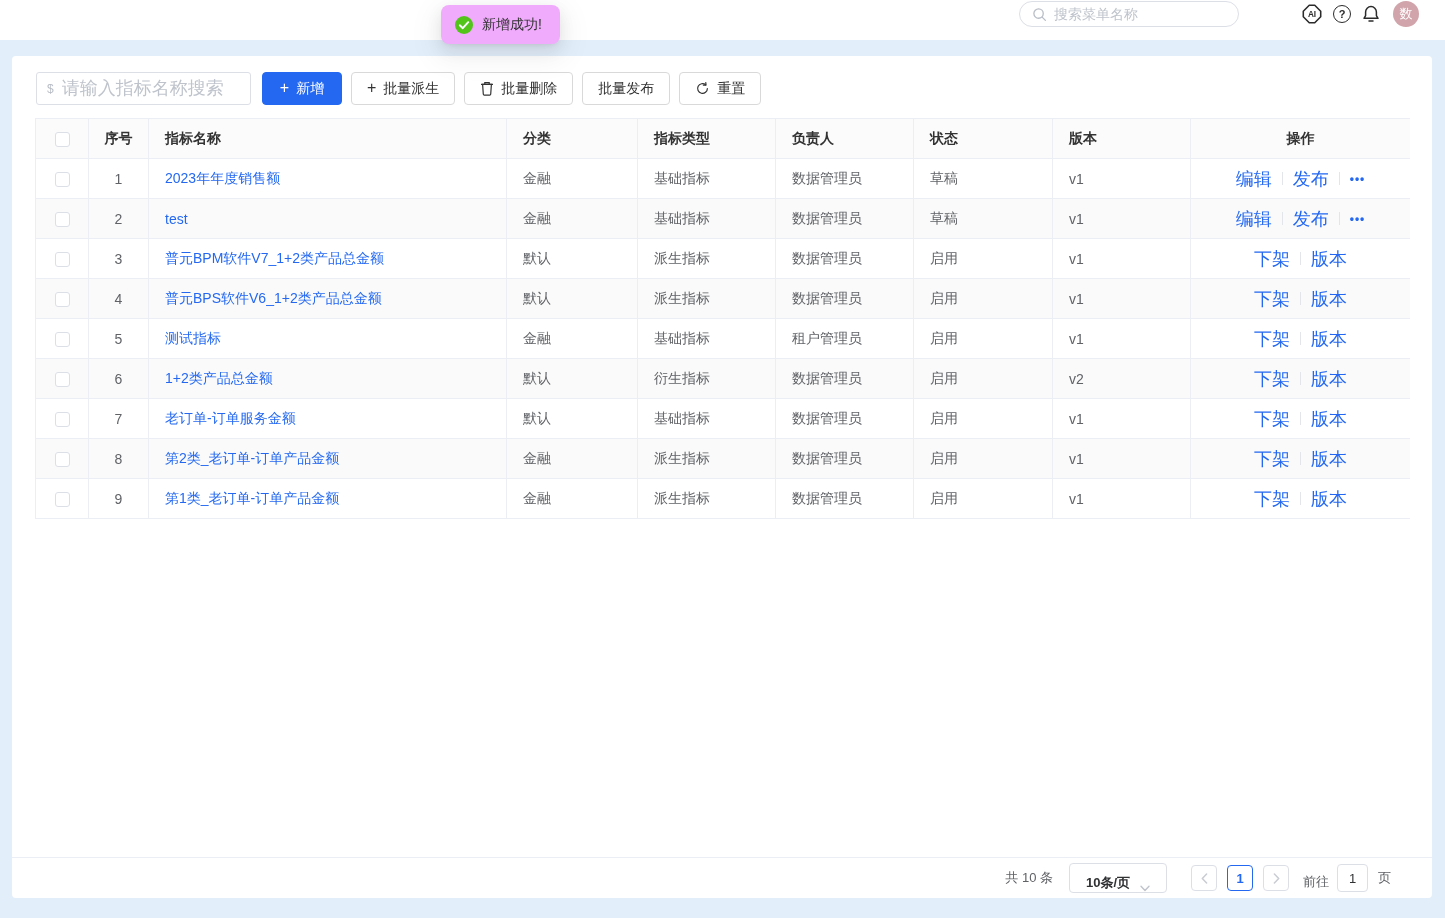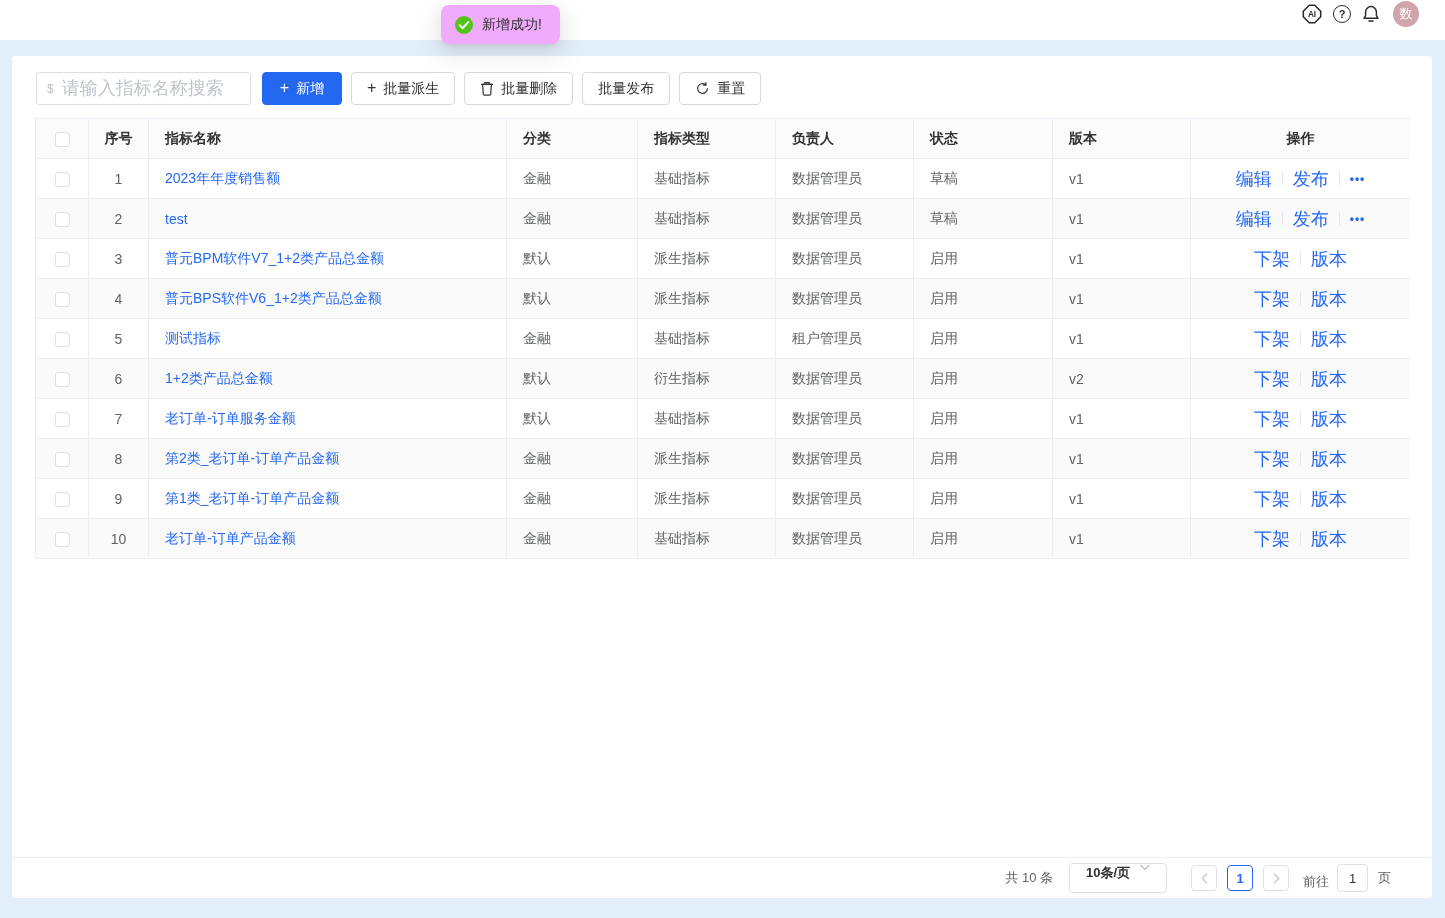--- a/index.html
+++ b/index.html
@@ -128,21 +128,21 @@
   }
   
   .pager{
     flex:none;height:41px;border-top:1px solid var(--border);
     display:flex;align-items:center;justify-content:flex-end;
     padding-right:41px;font-size:13px;color:var(--text-body);
   }
   .pager .total{margin-right:16px;}
   .size-select{
     width:98px;height:30px;border:1px solid var(--ctl-border);border-radius:4px;
-    display:flex;align-items:flex-start;justify-content:center;gap:10px;
+    display:flex;align-items:flex-end;justify-content:center;gap:10px;
     color:var(--text-dark);font-weight:700;cursor:pointer;margin-right:24px;background:#fff;
   }
   .pg-btn{
     width:26px;height:26px;border:1px solid var(--ctl-border);border-radius:4px;
     background:#fff;display:flex;align-items:center;justify-content:center;
     cursor:pointer;margin-right:10px;
   }
   .pg-cur{
     width:26px;height:26px;border:1px solid var(--accent);border-radius:4px;
     color:var(--accent);font-weight:700;display:flex;align-items:center;
@@ -153,20 +153,27 @@
     width:31px;height:28px;border:1px solid var(--ctl-border);border-radius:4px;
     text-align:center;font-size:13px;font-family:inherit;color:var(--text-dark);
     outline:none;margin-right:10px;
   }
 </style>
 </head>
 <body>
 
 <div class="app-header">
   <div class="header-right">
+    <div class="menu-search">
+      <svg width="15" height="15" viewBox="0 0 16 16" fill="none">
+        <circle cx="7" cy="7" r="5" stroke="#b8bdc6" stroke-width="1.4"></circle>
+        <line x1="10.8" y1="10.8" x2="14.3" y2="14.3" stroke="#b8bdc6" stroke-width="1.4" stroke-linecap="round"></line>
+      </svg>
+      <input type="text" placeholder="搜索菜单名称" style="">
+    </div>
     <div class="hicon ai-badge">
       <svg viewBox="0 0 24 24" fill="none">
         <polygon points="9,2.5 15,2.5 21.5,9 21.5,15 15,21.5 9,21.5 2.5,15 2.5,9" stroke="#2b2b2b" stroke-width="1.7" stroke-linejoin="round" fill="none"></polygon>
         <text x="12" y="15.5" text-anchor="middle" font-size="9" font-weight="bold" font-family="Liberation Sans, DejaVu Sans, sans-serif" fill="#2b2b2b">AI</text>
       </svg>
     </div>
     <div class="hicon help-icon">?</div>
     <div class="hicon bell-icon">
       <svg viewBox="0 0 20 20" fill="none">
         <path d="M10 2.6a5.4 5.4 0 0 1 5.4 5.4v3.6l1.6 2.7H3l1.6-2.7V8A5.4 5.4 0 0 1 10 2.6z" stroke="#2b2b2b" stroke-width="1.5" stroke-linejoin="round"></path>
@@ -399,37 +406,20 @@
             <td>启用</td>
             <td>v1</td>
             <td>
               <div class="actions">
                 <a class="action-link">下架</a>
                 <span class="action-sep"></span>
                 <a class="action-link">版本</a>
               </div>
             </td>
           </tr>
-          <tr>
-            <td class="c"><span class="checkbox"></span></td>
-            <td class="c">10</td>
-            <td class="name"><a>老订单-订单产品金额</a></td>
-            <td>金融</td>
-            <td>基础指标</td>
-            <td>数据管理员</td>
-            <td>启用</td>
-            <td>v1</td>
-            <td>
-              <div class="actions">
-                <a class="action-link">下架</a>
-                <span class="action-sep"></span>
-                <a class="action-link">版本</a>
-              </div>
-            </td>
-          </tr>
         </tbody>
     </table>
   </div>
 
   <div class="pager">
     <span class="total">共 10 条</span>
     <div class="size-select">
       <span>10条/页</span>
       <svg width="10" height="7" viewBox="0 0 10 7" fill="none">
         <polyline points="1,1.3 5,5.5 9,1.3" stroke="#c0c4cc" stroke-width="1.4" stroke-linecap="round" stroke-linejoin="round"></polyline>

